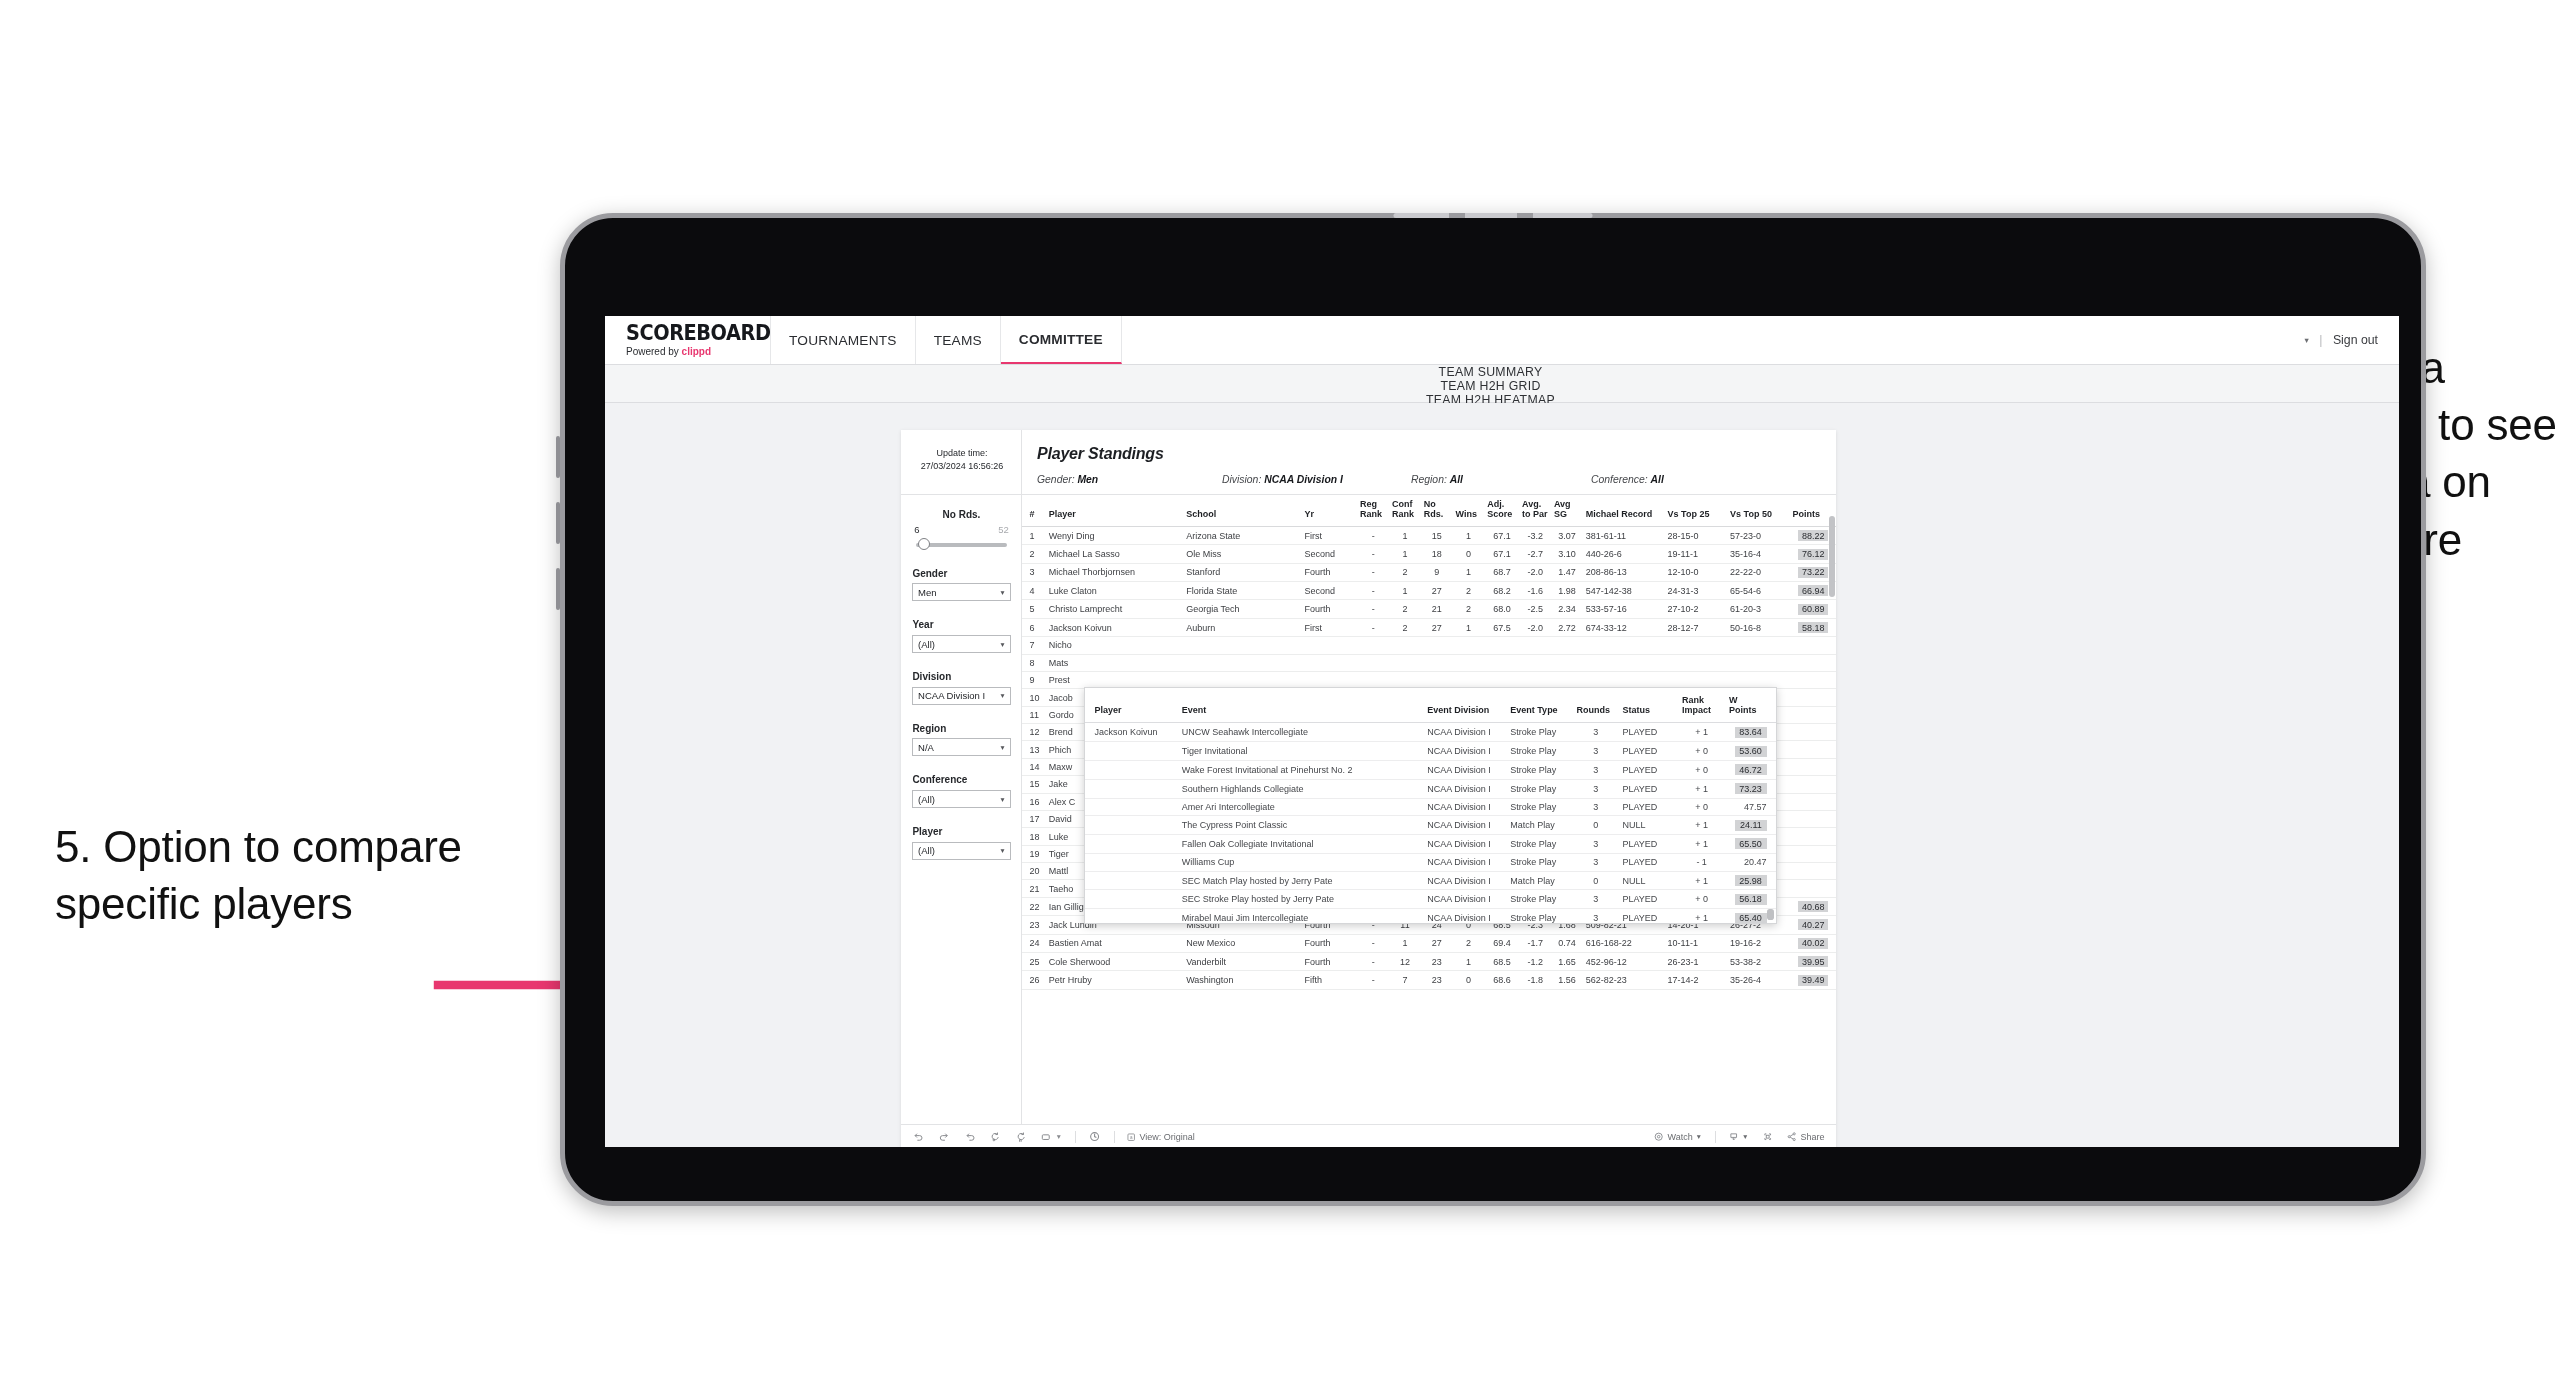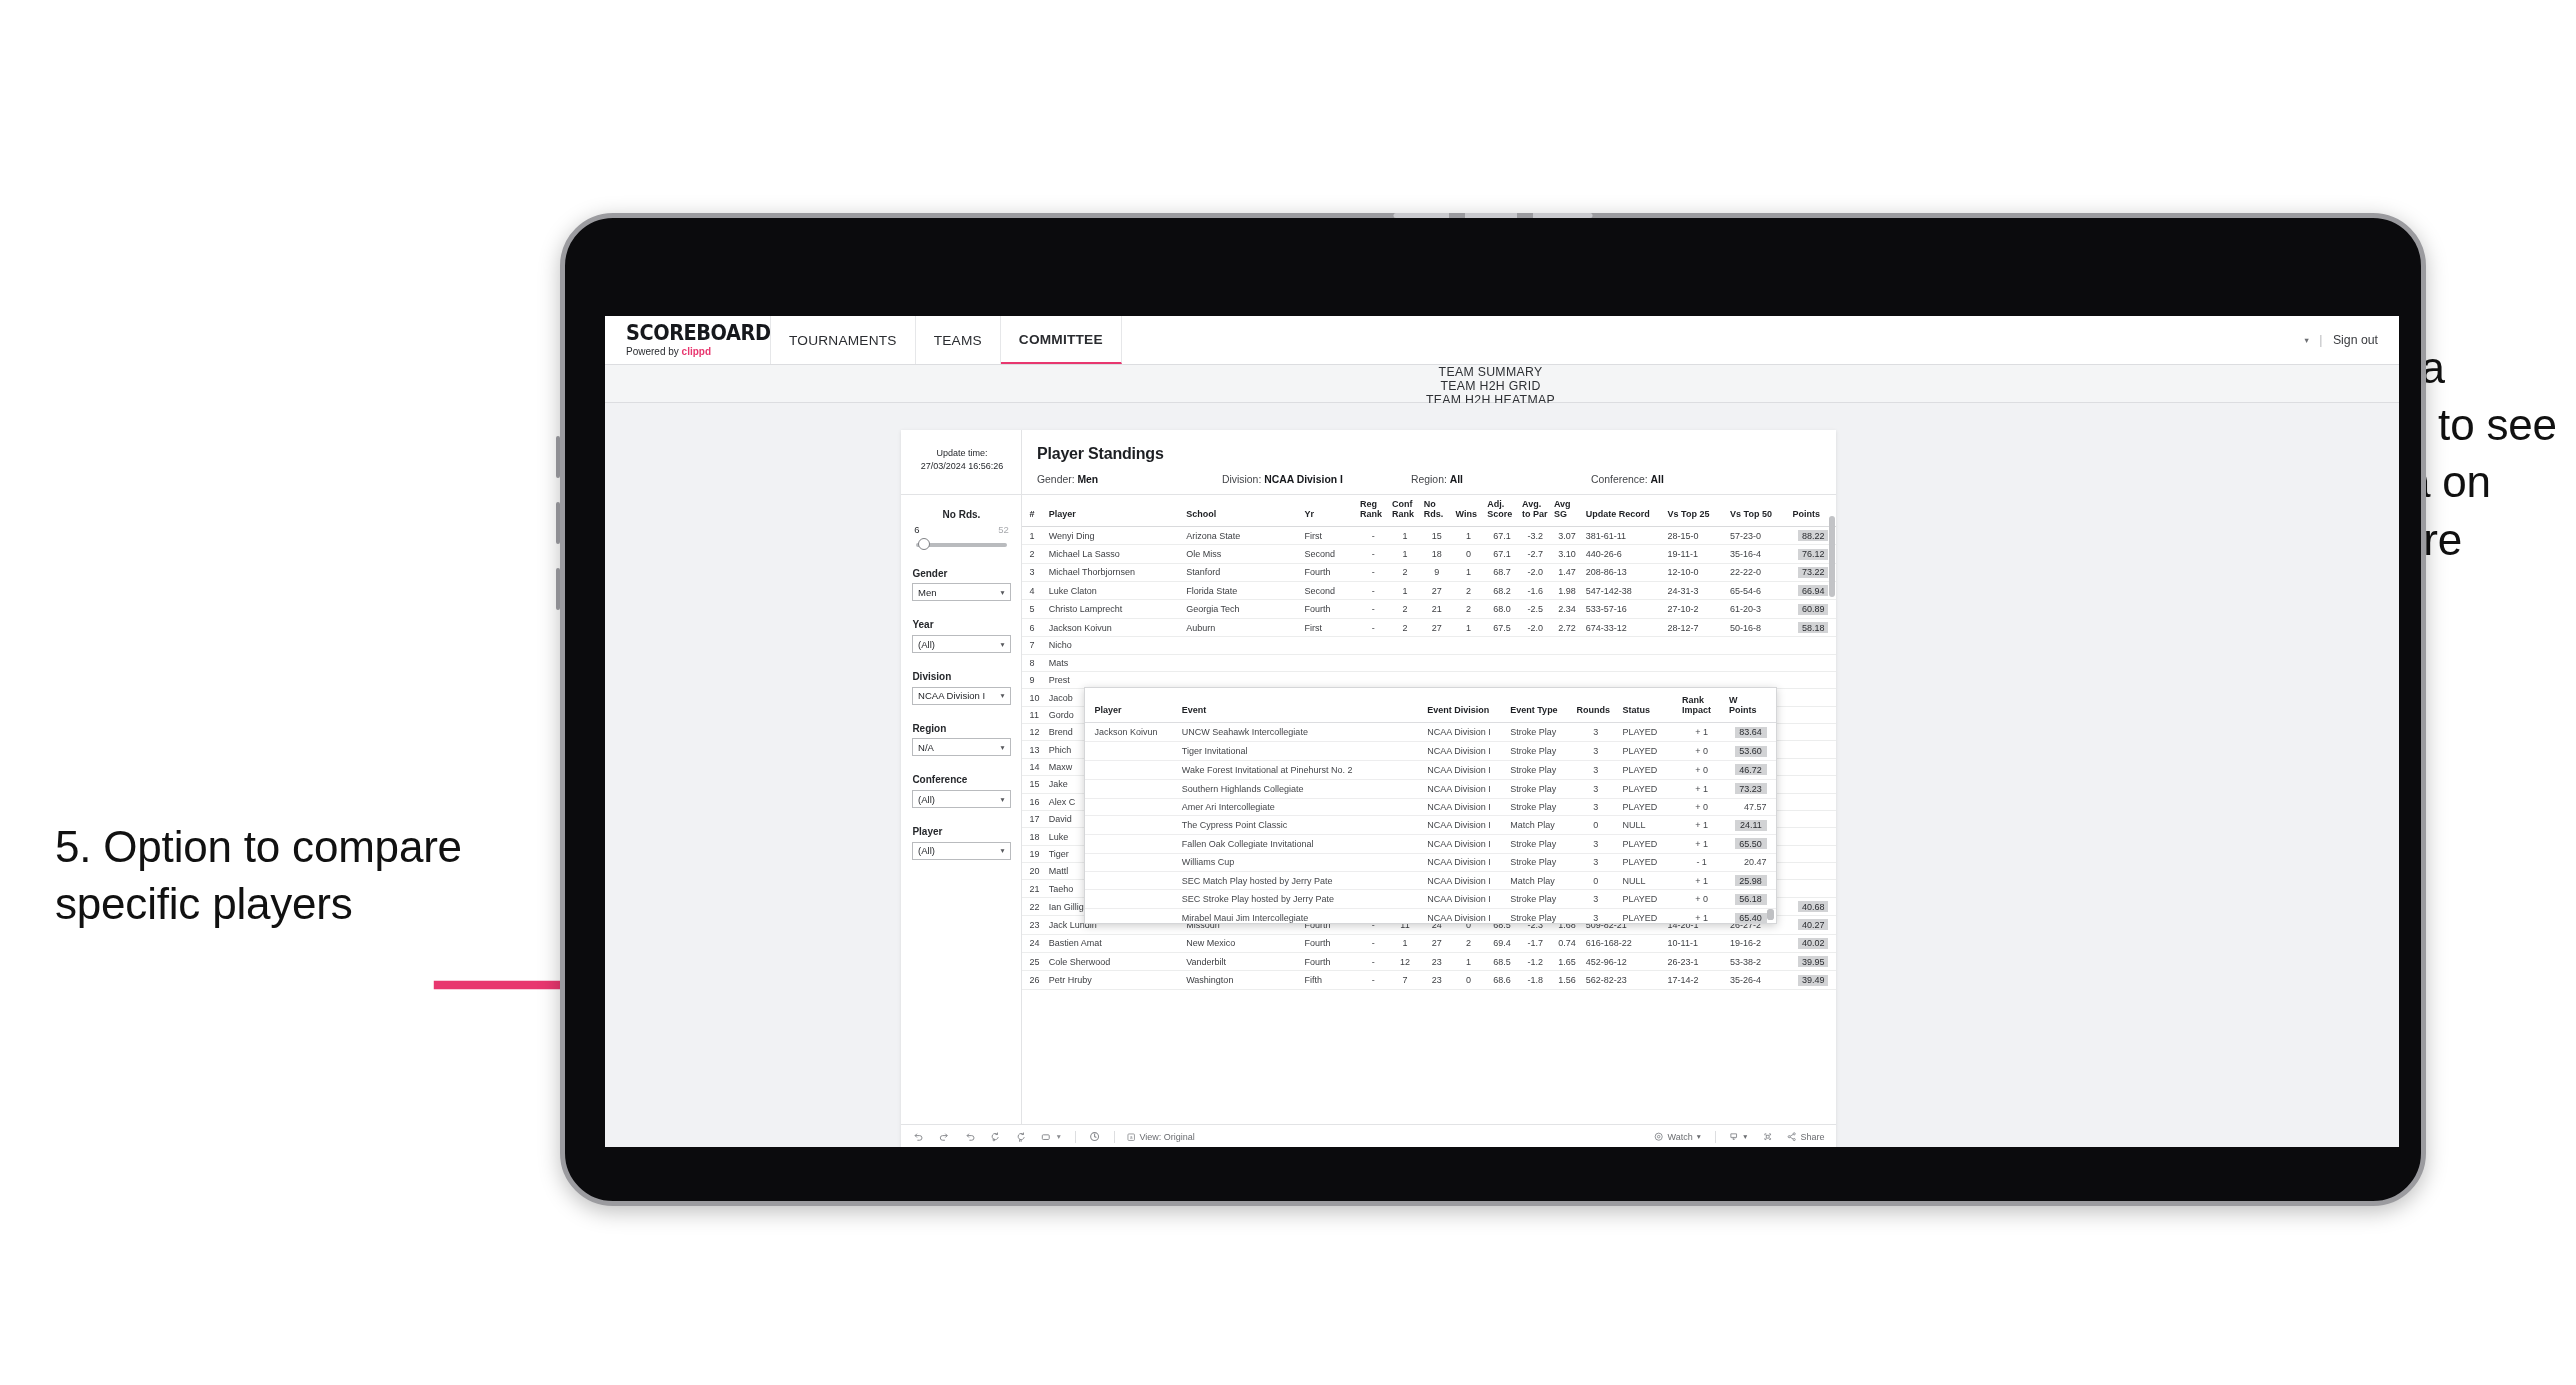--- a/index.html
+++ b/index.html
@@ -118,21 +118,21 @@
     display: flex; flex-direction: column;
   }
 
   
   #viz-head { display: flex; border-bottom: 0.9px solid #e2e3e5; }
   #update-box {
     width: 121px; padding: 17px 9.5px 11.4px 11.4px;
     border-right: 0.9px solid #e2e3e5;
     font-size: 9px; color: #26282c; line-height: 1.45; text-align: center;
   }
-  #title-box { flex: 1; padding: 15px 0 9.5px 15px; }
+  #title-box { flex: 1; padding: 15px 0 9.5px 15px; font-style: italic; }
   #viz-title { font-size: 16px; font-weight: 700; color: #1d1f23; letter-spacing: -0.2px; }
   #meta-row { display: flex; margin-top: 11.4px; font-size: 10.4px; color: #44464a; }
   .meta-item { margin-right: 0; }
   .meta-item b { color: #16181c; font-weight: 700; }
   #m1 { width: 185px; }
   #m2 { width: 189px; }
   #m3 { width: 180px; }
 
   #viz-body { flex: 1; display: flex; min-height: 0; }
 
@@ -390,21 +390,21 @@
                     <th class="c-player">Player</th>
                     <th class="c-school">School</th>
                     <th class="c-yr">Yr</th>
                     <th class="c-sm">Reg Rank</th>
                     <th class="c-sm">Conf Rank</th>
                     <th class="c-sm">No Rds.</th>
                     <th class="c-sm">Wins</th>
                     <th class="c-sm">Adj. Score</th>
                     <th class="c-sm">Avg. to Par</th>
                     <th class="c-sm">Avg SG</th>
-                    <th class="c-rec">Update Record</th>
+                    <th class="c-rec">Michael Record</th>
                     <th class="c-vs">Vs Top 25</th>
                     <th class="c-vs">Vs Top 50</th>
                     <th class="c-pts">Points</th>
                   </tr>
                 </thead>
                 <tbody id="tbody-top">
                     <tr>
                       <td class="c-num">1</td>
                       <td class="c-player">Wenyi Ding</td>
                       <td class="c-school">Arizona State</td>

